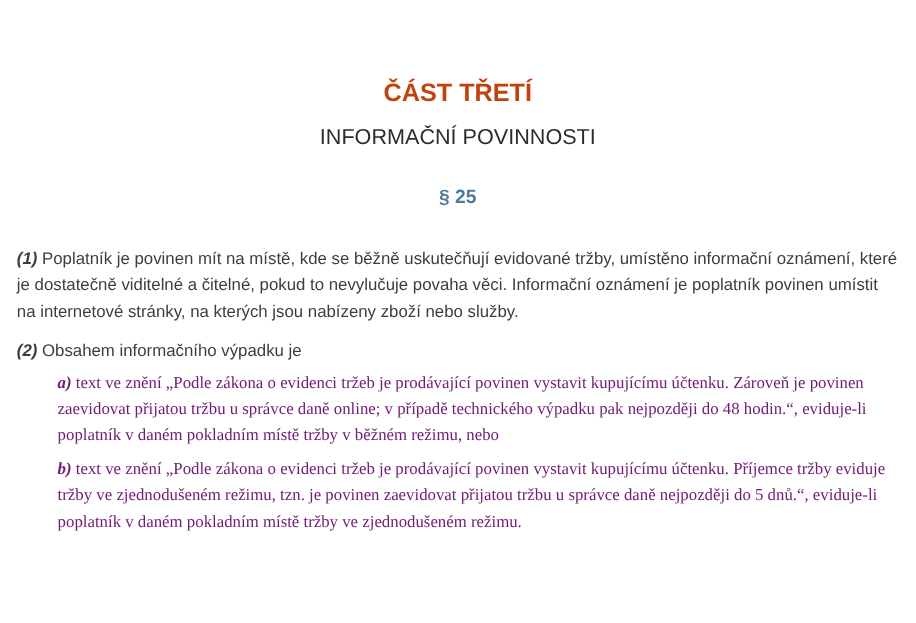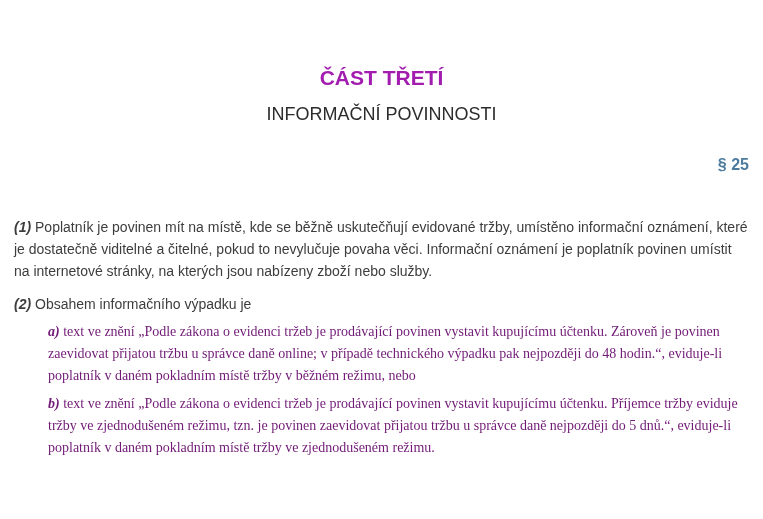--- a/index.html
+++ b/index.html
@@ -23,56 +23,56 @@
     line-height: 1.1;
     font-weight: 700;
     color: #2c2c2c;
     text-align: left;
   }
   .part-heading {
     margin: 65px 0 0 0;
     font-size: 21px;
     line-height: 1.2;
     font-weight: 700;
-    color: #a21caf;
+    color: #c2410c;
     text-align: center;
   }
   .part-subheading {
     margin: 14px 0 0 0;
     font-size: 18px;
     line-height: 1.2;
     font-weight: 400;
     color: #2c2c2c;
     text-align: center;
   }
   .section-number {
     margin: 29px 0 0 0;
     font-size: 16px;
     line-height: 1.2;
     font-weight: 700;
     color: #4d7b9e;
-    text-align: right;
+    text-align: center;
   }
   .section-title {
     margin: 16px 0 0 0;
     font-size: 18.5px;
     line-height: 1.2;
     font-weight: 700;
     color: #2c2c2c;
     text-align: center;
   }
   .para {
     margin: 11px 0 0 0;
     font-size: 14px;
     line-height: 22px;
     color: #3d3d3d;
     text-align: left;
   }
   .para.first {
-    margin-top: 42px;
+    margin-top: 30px;
   }
   .sub-item {
     margin: 6px 0 0 0;
     padding-left: 34px;
     font-size: 14px;
     line-height: 22px;
     color: #701a75;
     font-family: Liberation Serif, serif;
   }
   .marker {

